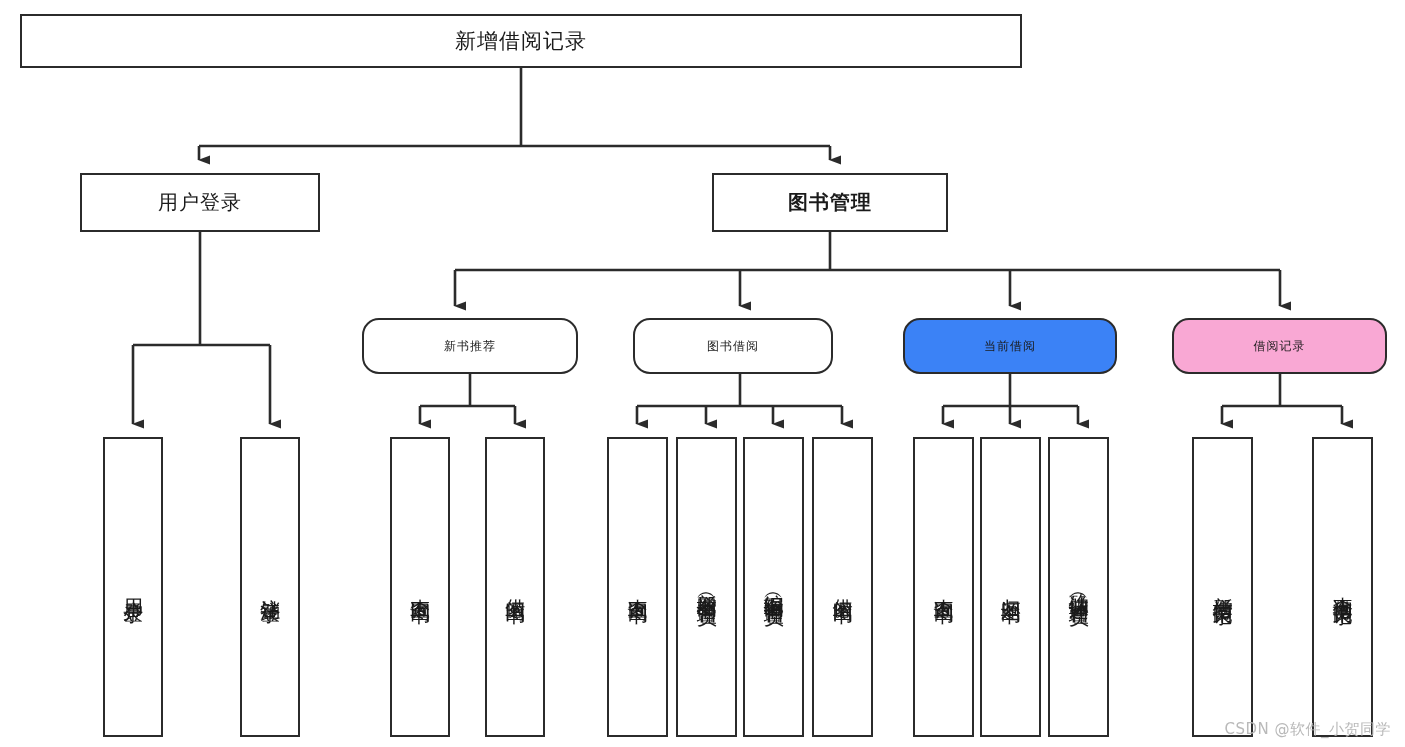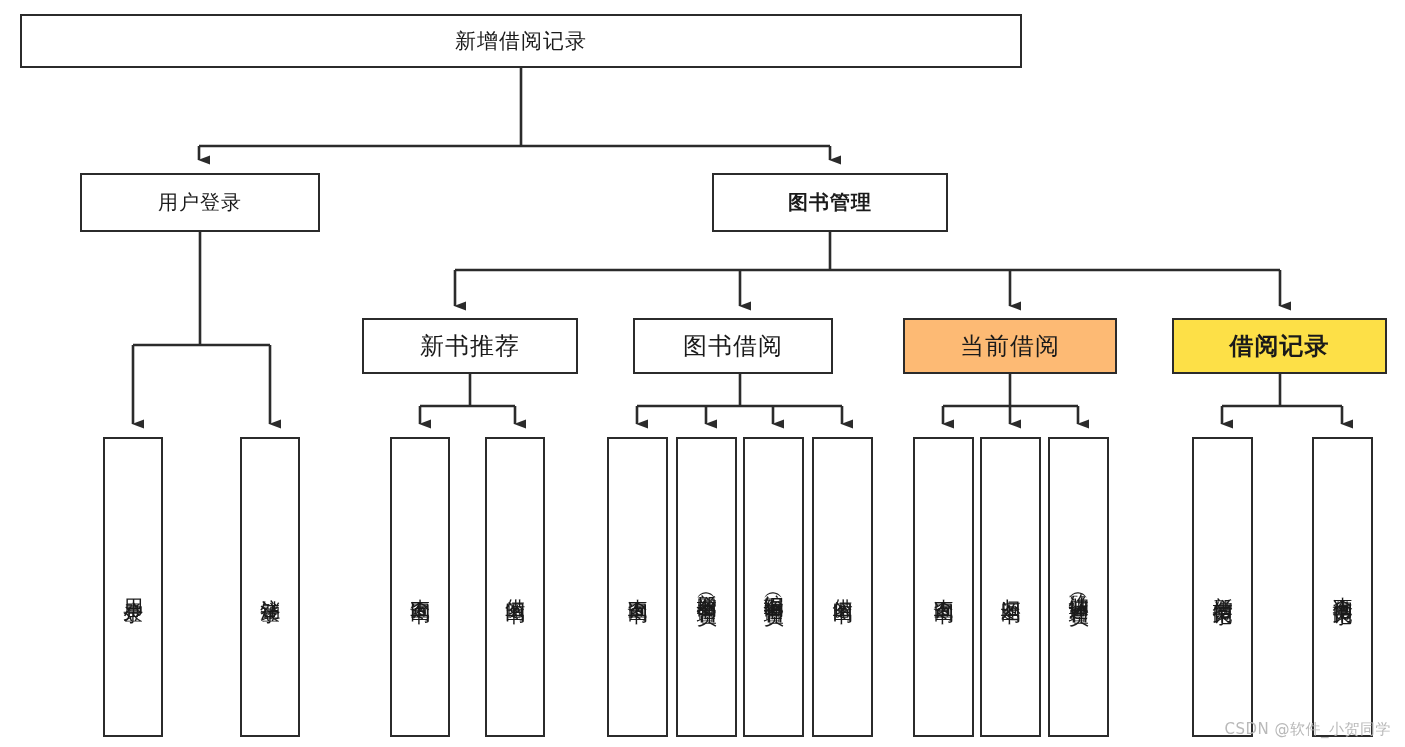--- a/index.html
+++ b/index.html
@@ -30,22 +30,23 @@
   }
   .node.root {
     font-size: 21px;
     letter-spacing: 1px;
   }
   .node.level1 {
     font-size: 20px;
     letter-spacing: 1px;
   }
   .node.level2 {
-    font-size: 24px;
+    font-size: 12px;
     letter-spacing: 1px;
+    border-radius: 17px;
   }
   .node.leaf {
     font-size: 20px;
     writing-mode: vertical-rl;
     text-orientation: upright;
     line-height: 1.28;
     letter-spacing: 2px;
     padding: 6px 0;
   }
   .node.leaf .leaf-text {
@@ -135,24 +136,24 @@
   <div class="node level1" id="node-l1-1" style="left: 712px; top: 173px; width: 236px; height: 59px; background: rgb(255, 255, 255); border-color: rgb(43, 43, 43); color: rgb(26, 26, 26); font-weight: bold;">
     <span>图书管理</span>
   </div>
 
   <div class="node level2" id="node-l2-0" style="left: 362px; top: 318px; width: 216px; height: 56px; background: rgb(255, 255, 255); border-color: rgb(43, 43, 43); color: rgb(26, 26, 26);">
     <span>新书推荐</span>
   </div>
   <div class="node level2" id="node-l2-1" style="left: 633px; top: 318px; width: 200px; height: 56px; background: rgb(255, 255, 255); border-color: rgb(43, 43, 43); color: rgb(26, 26, 26);">
     <span>图书借阅</span>
   </div>
-  <div class="node level2" id="node-l2-2" style="left: 903px; top: 318px; width: 214px; height: 56px; background: #fdba74; border-color: rgb(43, 43, 43); color: rgb(26, 26, 26);">
+  <div class="node level2" id="node-l2-2" style="left: 903px; top: 318px; width: 214px; height: 56px; background: #3b82f6; border-color: rgb(43, 43, 43); color: rgb(26, 26, 26);">
     <span>当前借阅</span>
   </div>
-  <div class="node level2" id="node-l2-3" style="left: 1172px; top: 318px; width: 215px; height: 56px; background: #fde047; border-color: rgb(43, 43, 43); color: rgb(26, 26, 26); font-weight: bold;">
+  <div class="node level2" id="node-l2-3" style="left: 1172px; top: 318px; width: 215px; height: 56px; background: #f9a8d4; border-color: rgb(43, 43, 43); color: rgb(26, 26, 26);">
     <span>借阅记录</span>
   </div>
 
   <div class="node leaf" id="node-leaf-0" style="left: 103px; top: 437px; width: 60px; height: 300px; background: rgb(255, 255, 255); border-color: rgb(43, 43, 43); color: rgb(26, 26, 26);">
     <span class="leaf-text">用户登录</span>
   </div>
   <div class="node leaf" id="node-leaf-1" style="left: 240px; top: 437px; width: 60px; height: 300px; background: rgb(255, 255, 255); border-color: rgb(43, 43, 43); color: rgb(26, 26, 26);">
     <span class="leaf-text">注销登录</span>
   </div>
   <div class="node leaf" id="node-leaf-2" style="left: 390px; top: 437px; width: 60px; height: 300px; background: rgb(255, 255, 255); border-color: rgb(43, 43, 43); color: rgb(26, 26, 26);">

